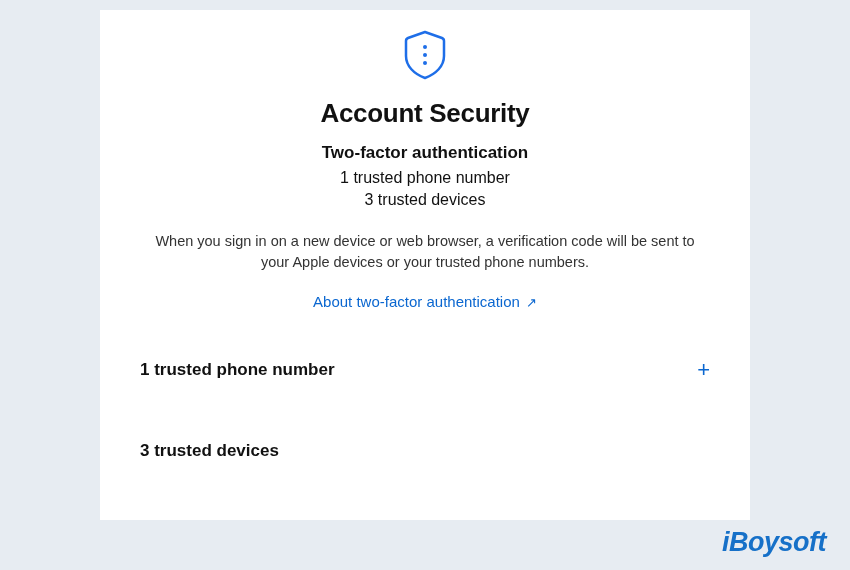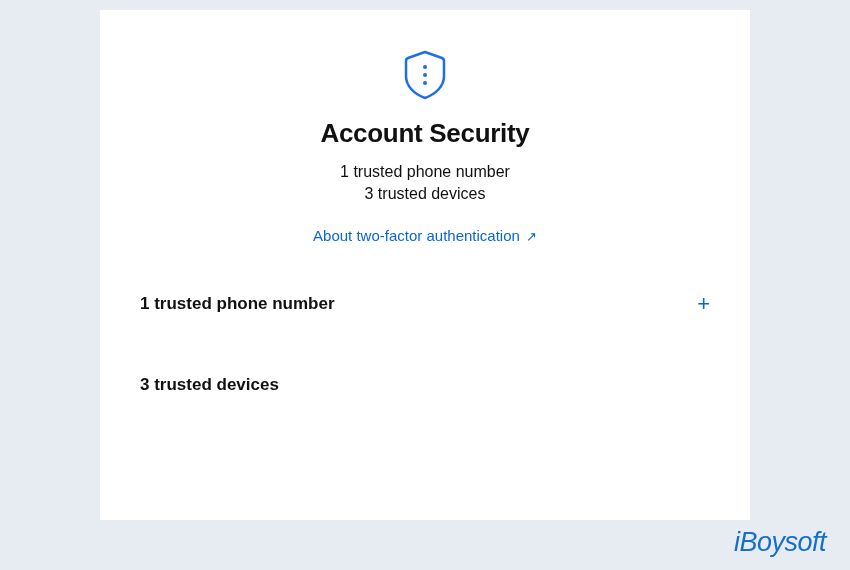--- a/index.html
+++ b/index.html
@@ -12,21 +12,21 @@
       background: #e7ecf2;
       width: 850px;
       height: 570px;
       position: relative;
       overflow: hidden;
     }
     .card {
       background: #fff;
       width: 650px;
       margin: 10px auto 12px auto;
-      padding-top: 40px;
+      padding-top: 20px;
       height: 510px;
       position: relative;
     }
     .header-block {
       text-align: center;
       padding: 0 30px;
     }
     .shield-icon {
       display: inline-block;
       margin-bottom: 14px;
@@ -95,21 +95,21 @@
       line-height: 1;
     }
     .watermark {
       position: absolute;
       right: 24px;
       bottom: 12px;
       font-family: Arial, sans-serif;
     }
     .watermark-text {
       font-size: 27px;
-      font-weight: 400;
+      font-weight: 700;
       font-style: italic;
       color: #1670c8;
       letter-spacing: -0.5px;
     }
   </style>
 </head>
 <body>
 
 <div class="card">
 
@@ -117,23 +117,25 @@
     <span class="shield-icon">
       <svg width="44" height="50" viewBox="0 0 44 50" fill="none">
         <path d="M22 2 L39 8 C40 8.4 41 9.5 41 11 L41 26 C41 36 33 44 22 48 C11 44 3 36 3 26 L3 11 C3 9.5 4 8.4 5 8 L22 2 Z" stroke="#1e6ee8" stroke-width="2.5" fill="none" stroke-linejoin="round"></path>
         <circle cx="22" cy="17" r="2" fill="#1e6ee8"></circle>
         <circle cx="22" cy="25" r="2" fill="#1e6ee8"></circle>
         <circle cx="22" cy="33" r="2" fill="#1e6ee8"></circle>
       </svg>
     </span>
 
     <h1 class="title">Account Security</h1>
+    <div class="subtitle">Two-factor authentication</div>
     <div class="stat-line">1 trusted phone number</div>
     <div class="stat-line">3 trusted devices</div>
 
+    <p class="description">When you sign in on a new device or web browser, a verification code will be sent to your Apple devices or your trusted phone numbers.</p>
 
     <a class="link">
       <span>About two-factor authentication</span>
       <span class="link-arrow">↗</span>
     </a>
   </div>
 
   <div class="section-row">
     <div class="section-heading">1 trusted phone number</div>
     <button class="plus-btn">+</button>

